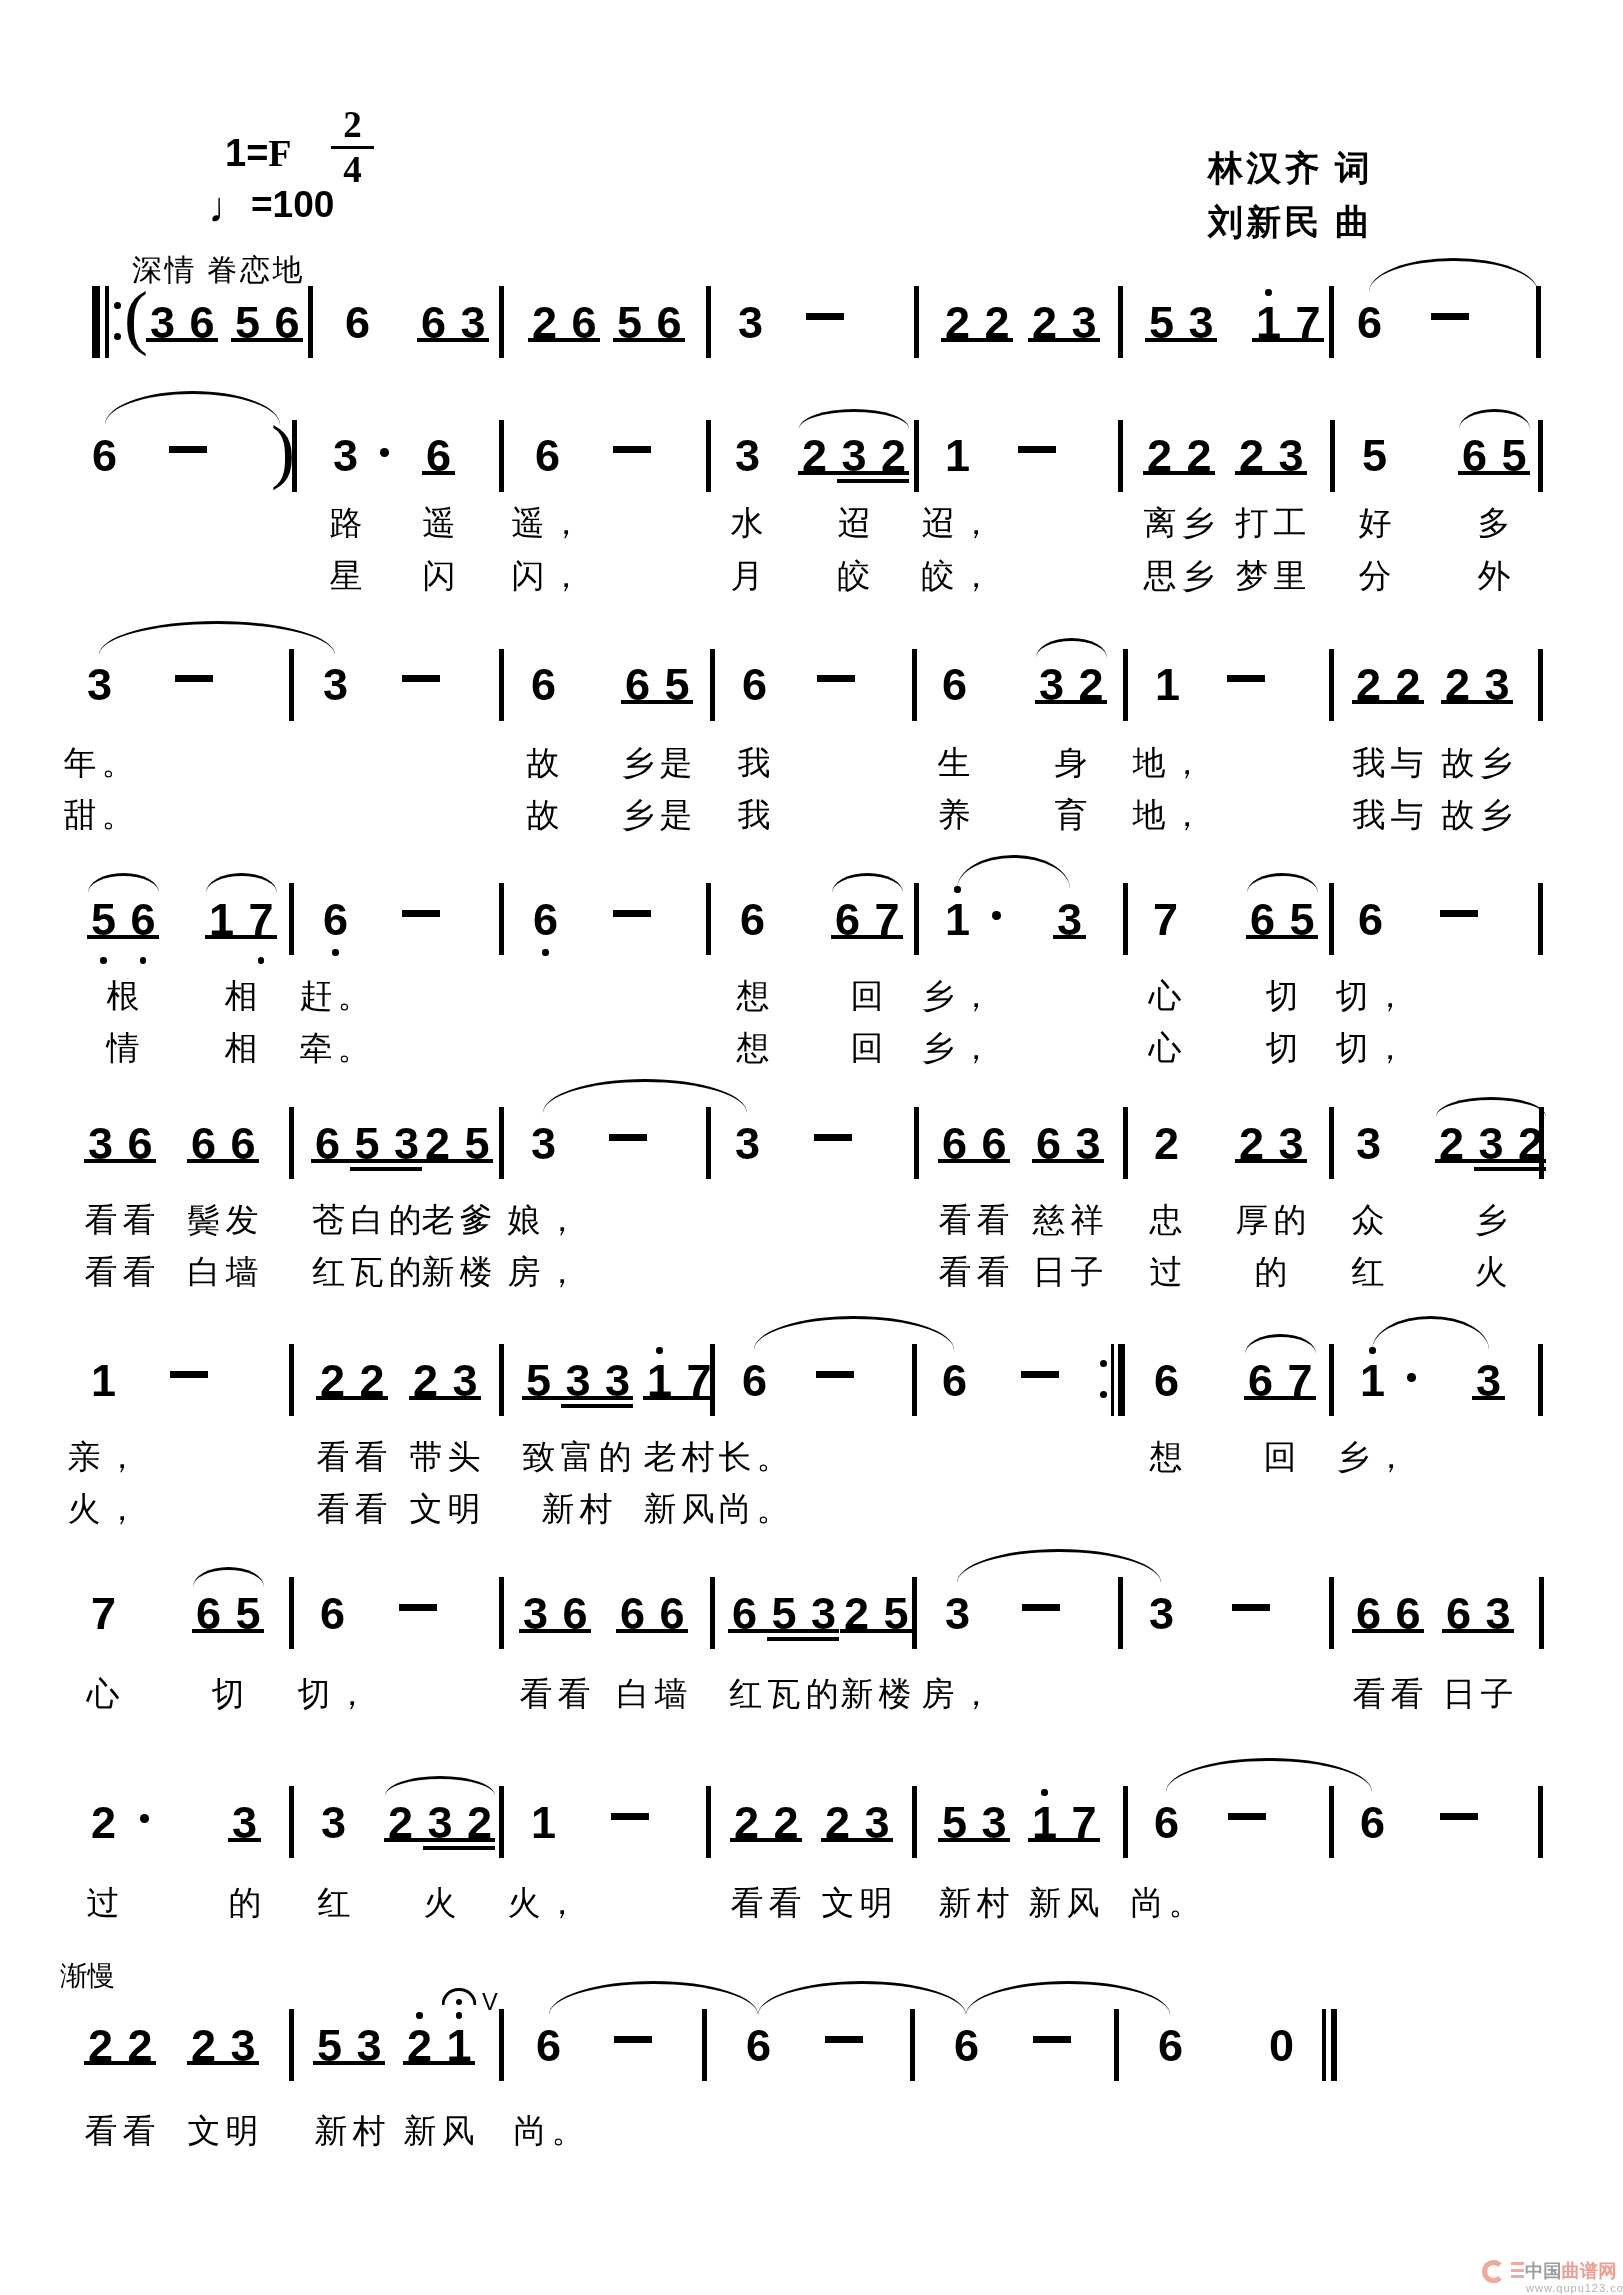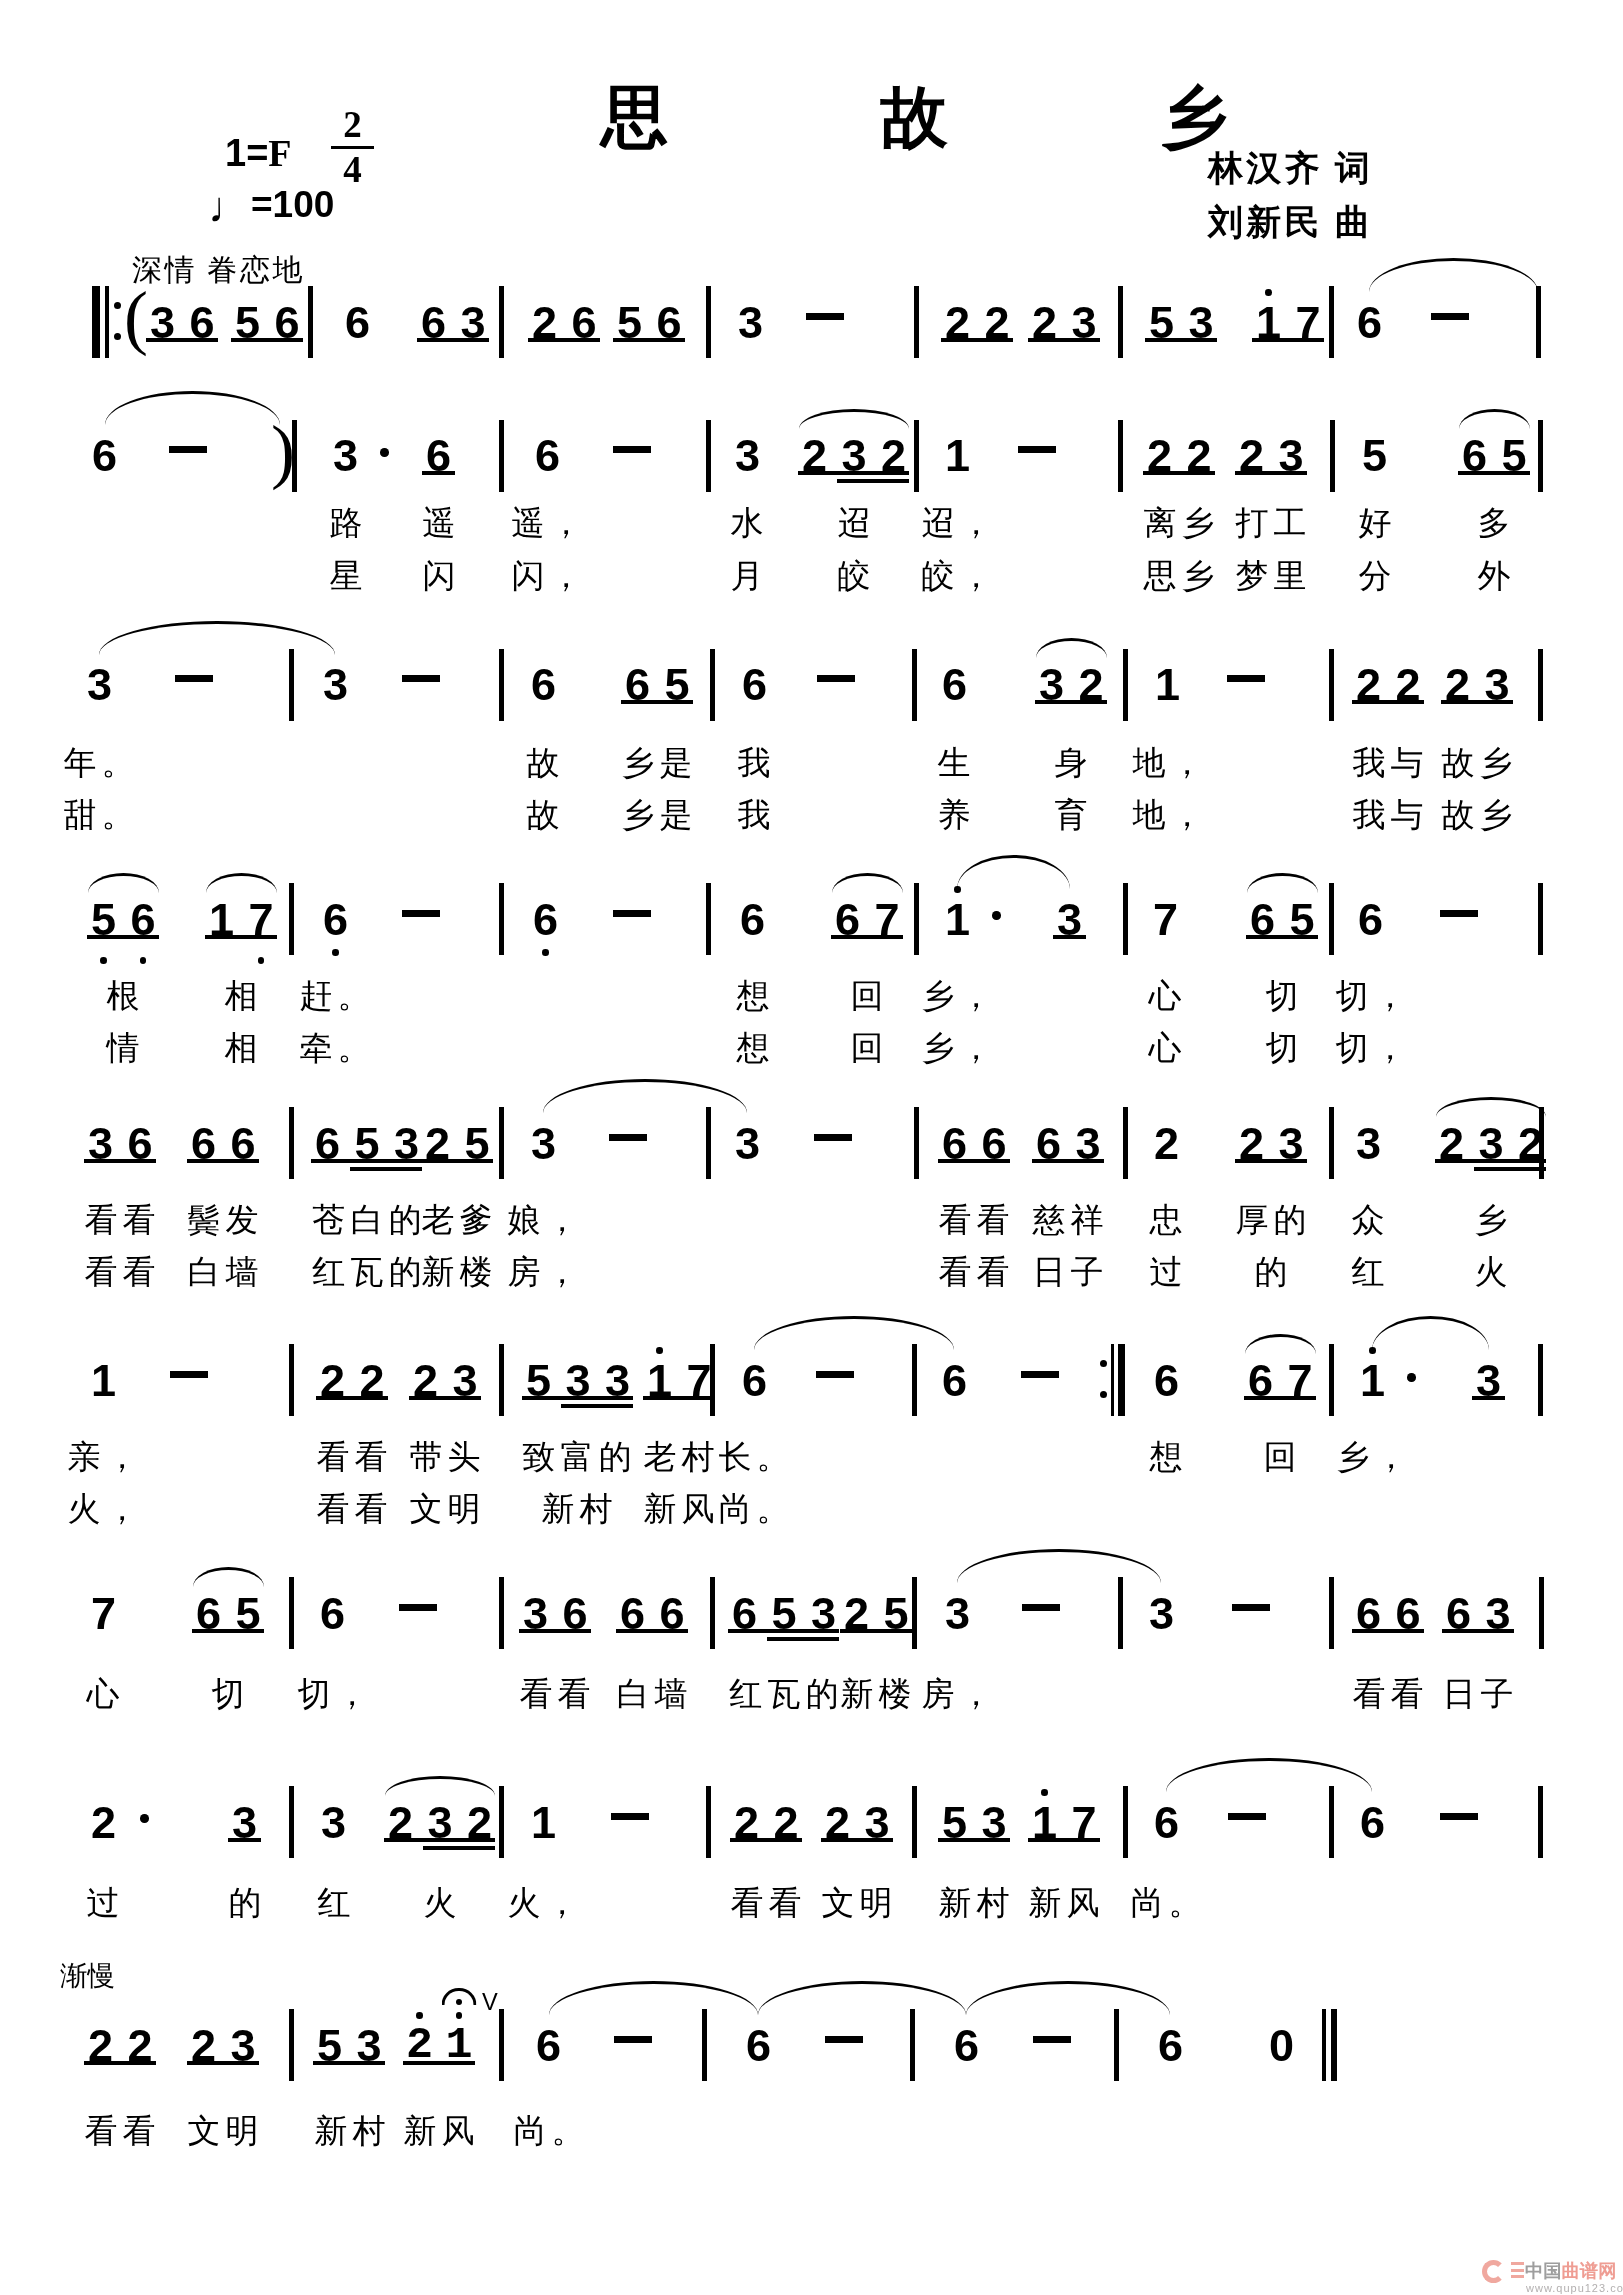--- a/index.html
+++ b/index.html
@@ -56,21 +56,20 @@
             font-family:"Liberation Sans",sans-serif;}
   .wm-gray{color:#9e9e9e;}
   .wm-pink{color:#ef9d93;}
   .wm-url{left:1526px;top:2282px;font-size:11px;letter-spacing:1px;color:#b3b0b0;white-space:nowrap;}
 </style>
 </head>
 <body>
 
 <div id="page">
 
-  <div class="abs title">思 故 乡</div>
 
   <div class="abs keysig">
     <span>1=</span><span class="key-note">F</span>
   </div>
 
   <div class="abs timesig">
     <span class="ts-num">2</span>
     <span class="ts-den">4</span>
   </div>
 
@@ -389,21 +388,21 @@
       <div class="lyric multi" style="left: 766px; top: 1881px;">看看</div>
       <div class="lyric multi" style="left: 857px; top: 1881px;">文明</div>
       <div class="lyric multi" style="left: 974px; top: 1881px;">新村</div>
       <div class="lyric multi" style="left: 1064px; top: 1881px;">新风</div>
       <div class="lyric multi" style="left: 1166px; top: 1881px;">尚。</div>
       <div class="rit" style="position: absolute; left: 60px; top: 1958px;">渐慢</div>
       <div class="note" style="left: 86px; top: 2023px;"><span class="dwrap">2</span><span class="dwrap">2</span><div class="ul" style="left: -2px; width: 72px; top: 38px;"></div></div>
       <div class="note" style="left: 189px; top: 2023px;"><span class="dwrap">2</span><span class="dwrap">3</span><div class="ul" style="left: -2px; width: 72px; top: 38px;"></div></div>
       <div class="bar" style="left: 289px; top: 2009px;"></div>
       <div class="note" style="left: 315px; top: 2023px;"><span class="dwrap">5</span><span class="dwrap">3</span><div class="ul" style="left: -2px; width: 72px; top: 38px;"></div></div>
-      <div class="note" style="left: 405px; top: 2023px; font-family: Liberation Mono, monospace;"><span class="dwrap">2<div class="hdot"></div></span><span class="dwrap">1<div class="hdot"></div><div class="ferma"></div><div class="fermd"></div></span><div class="ul" style="left: -2px; width: 72px; top: 38px;"></div></div>
+      <div class="note" style="left: 405px; top: 2023px;"><span class="dwrap">2<div class="hdot"></div></span><span class="dwrap">1<div class="hdot"></div><div class="ferma"></div><div class="fermd"></div></span><div class="ul" style="left: -2px; width: 72px; top: 38px;"></div></div>
       <div class="breath" style="left: 482px; top: 1989px;">V</div>
       <div class="bar" style="left: 499px; top: 2009px;"></div>
       <div class="note" style="left: 534px; top: 2023px;"><span class="dwrap">6</span></div>
       <div class="dash" style="left: 614px; top: 2036px;"></div>
       <div class="bar" style="left: 702px; top: 2009px;"></div>
       <div class="note" style="left: 744px; top: 2023px;"><span class="dwrap">6</span></div>
       <div class="dash" style="left: 825px; top: 2036px;"></div>
       <div class="bar" style="left: 910px; top: 2009px;"></div>
       <div class="note" style="left: 952px; top: 2023px;"><span class="dwrap">6</span></div>
       <div class="dash" style="left: 1033px; top: 2036px;"></div>

